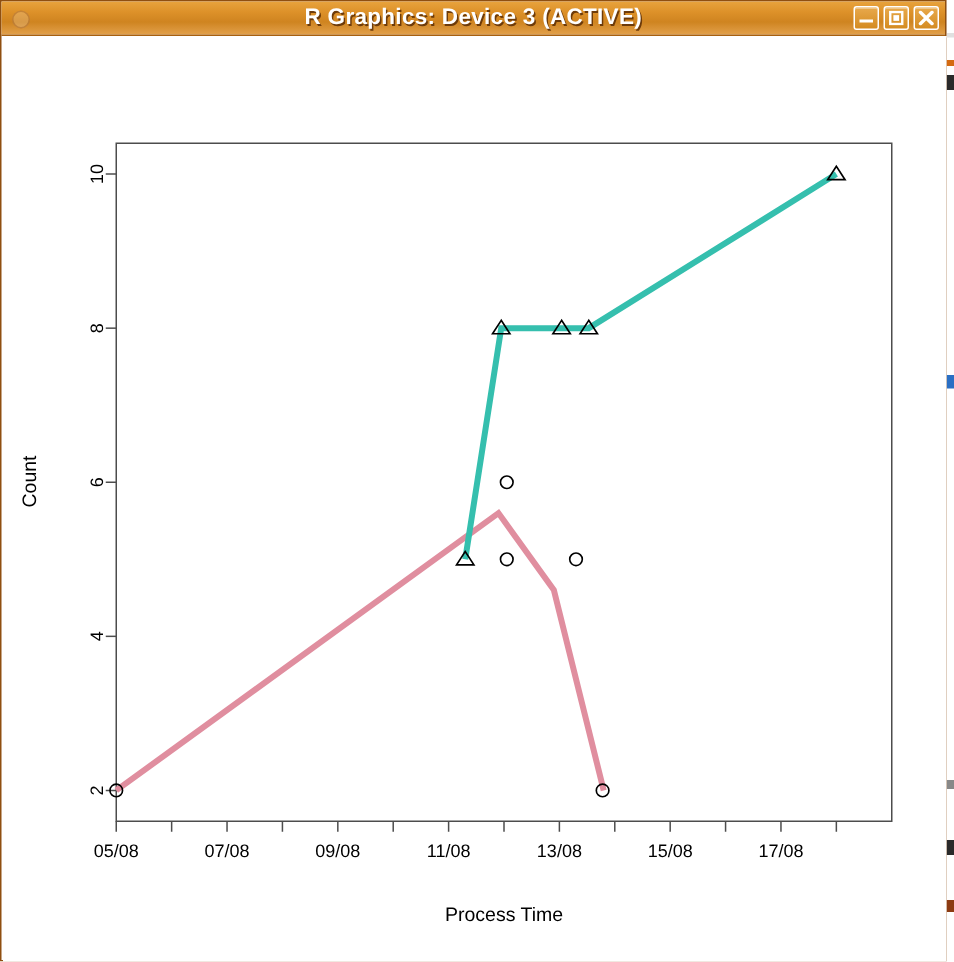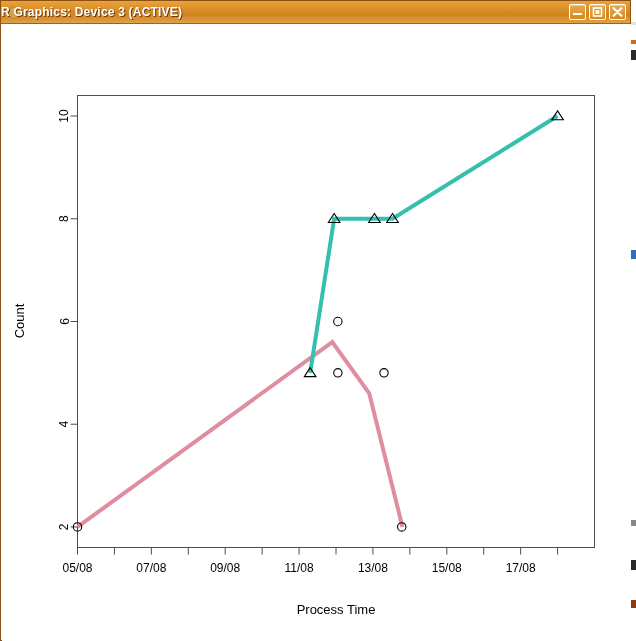--- a/index.html
+++ b/index.html
@@ -34,22 +34,22 @@
     background:linear-gradient(to bottom,#e8a33d 0%,#dd9129 32%,#cf8420 62%,#e2a04a 100%);
     border-bottom:1px solid #a8600f;
     display:flex;align-items:center;
   }
   .titlebar .tb-dot{
     position:absolute;left:7px;top:6px;width:10px;height:10px;border-radius:50%;
     background:rgba(255,255,255,0.18);
     border:1px solid rgba(140,70,10,0.35);
   }
   .title-text{
-    position:absolute;left:0;right:0;
-    font-size:12px;font-weight:bold;color:#ffffff;
+    position:absolute;left:0;right:0;text-align:center;
+    font-size:15px;font-weight:bold;color:#ffffff;
     text-shadow:1px 1px 0 rgba(90,45,5,0.85);
     letter-spacing:0.2px;
     line-height:22px;
     pointer-events:none;
   }
   .tb-buttons{position:absolute;right:4px;top:3px;display:flex;gap:3px;}
   .tb-btn{
     width:17px;height:16px;
     background:linear-gradient(to bottom,#e8a94c,#d48b21);
     border:1px solid #ffffff;

